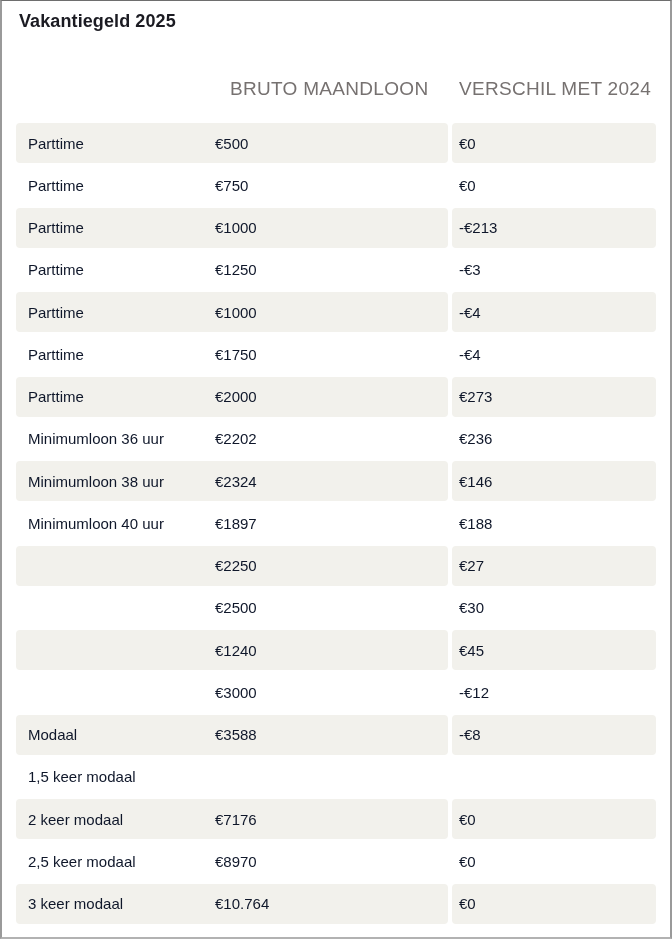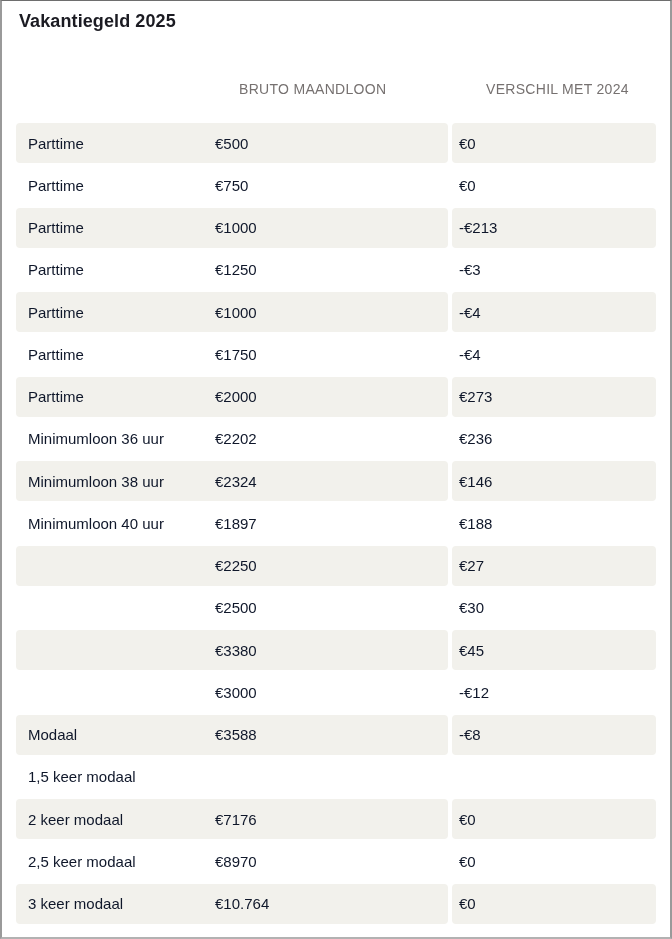--- a/index.html
+++ b/index.html
@@ -24,25 +24,24 @@
     letter-spacing: 0.1px;
   }
   .table {
     margin: 0 0 0 14px;
     width: 640px;
   }
   .header-row {
     margin-top: 49px;
     display: grid;
     grid-template-columns: 199px 233px 4px 204px;
-    font-size: 14px;
+    font-size: 19px;
     line-height: 16px;
     color: #767170;
     letter-spacing: 0.3px;
-    gap: 9px;
   }
   .header-row .hc2 { padding-left: 15px; }
   .header-row .hc3 { padding-left: 7px; }
   .rows {
     margin-top: 25px;
   }
   .row {
     box-sizing: border-box;
     height: 42.26px;
     padding: 1px 0;
@@ -187,21 +186,21 @@
       <div class="cell c1"></div>
       <div class="cell c2">€2500</div>
       <div class="divider"></div>
       <div class="cell c3">€30</div>
     </div>
   </div>
 
   <div class="row shaded">
     <div class="inner">
       <div class="cell c1"></div>
-      <div class="cell c2">€3380</div>
+      <div class="cell c2">€1240</div>
       <div class="divider"></div>
       <div class="cell c3">€45</div>
     </div>
   </div>
 
   <div class="row plain">
     <div class="inner">
       <div class="cell c1"></div>
       <div class="cell c2">€3000</div>
       <div class="divider"></div>

